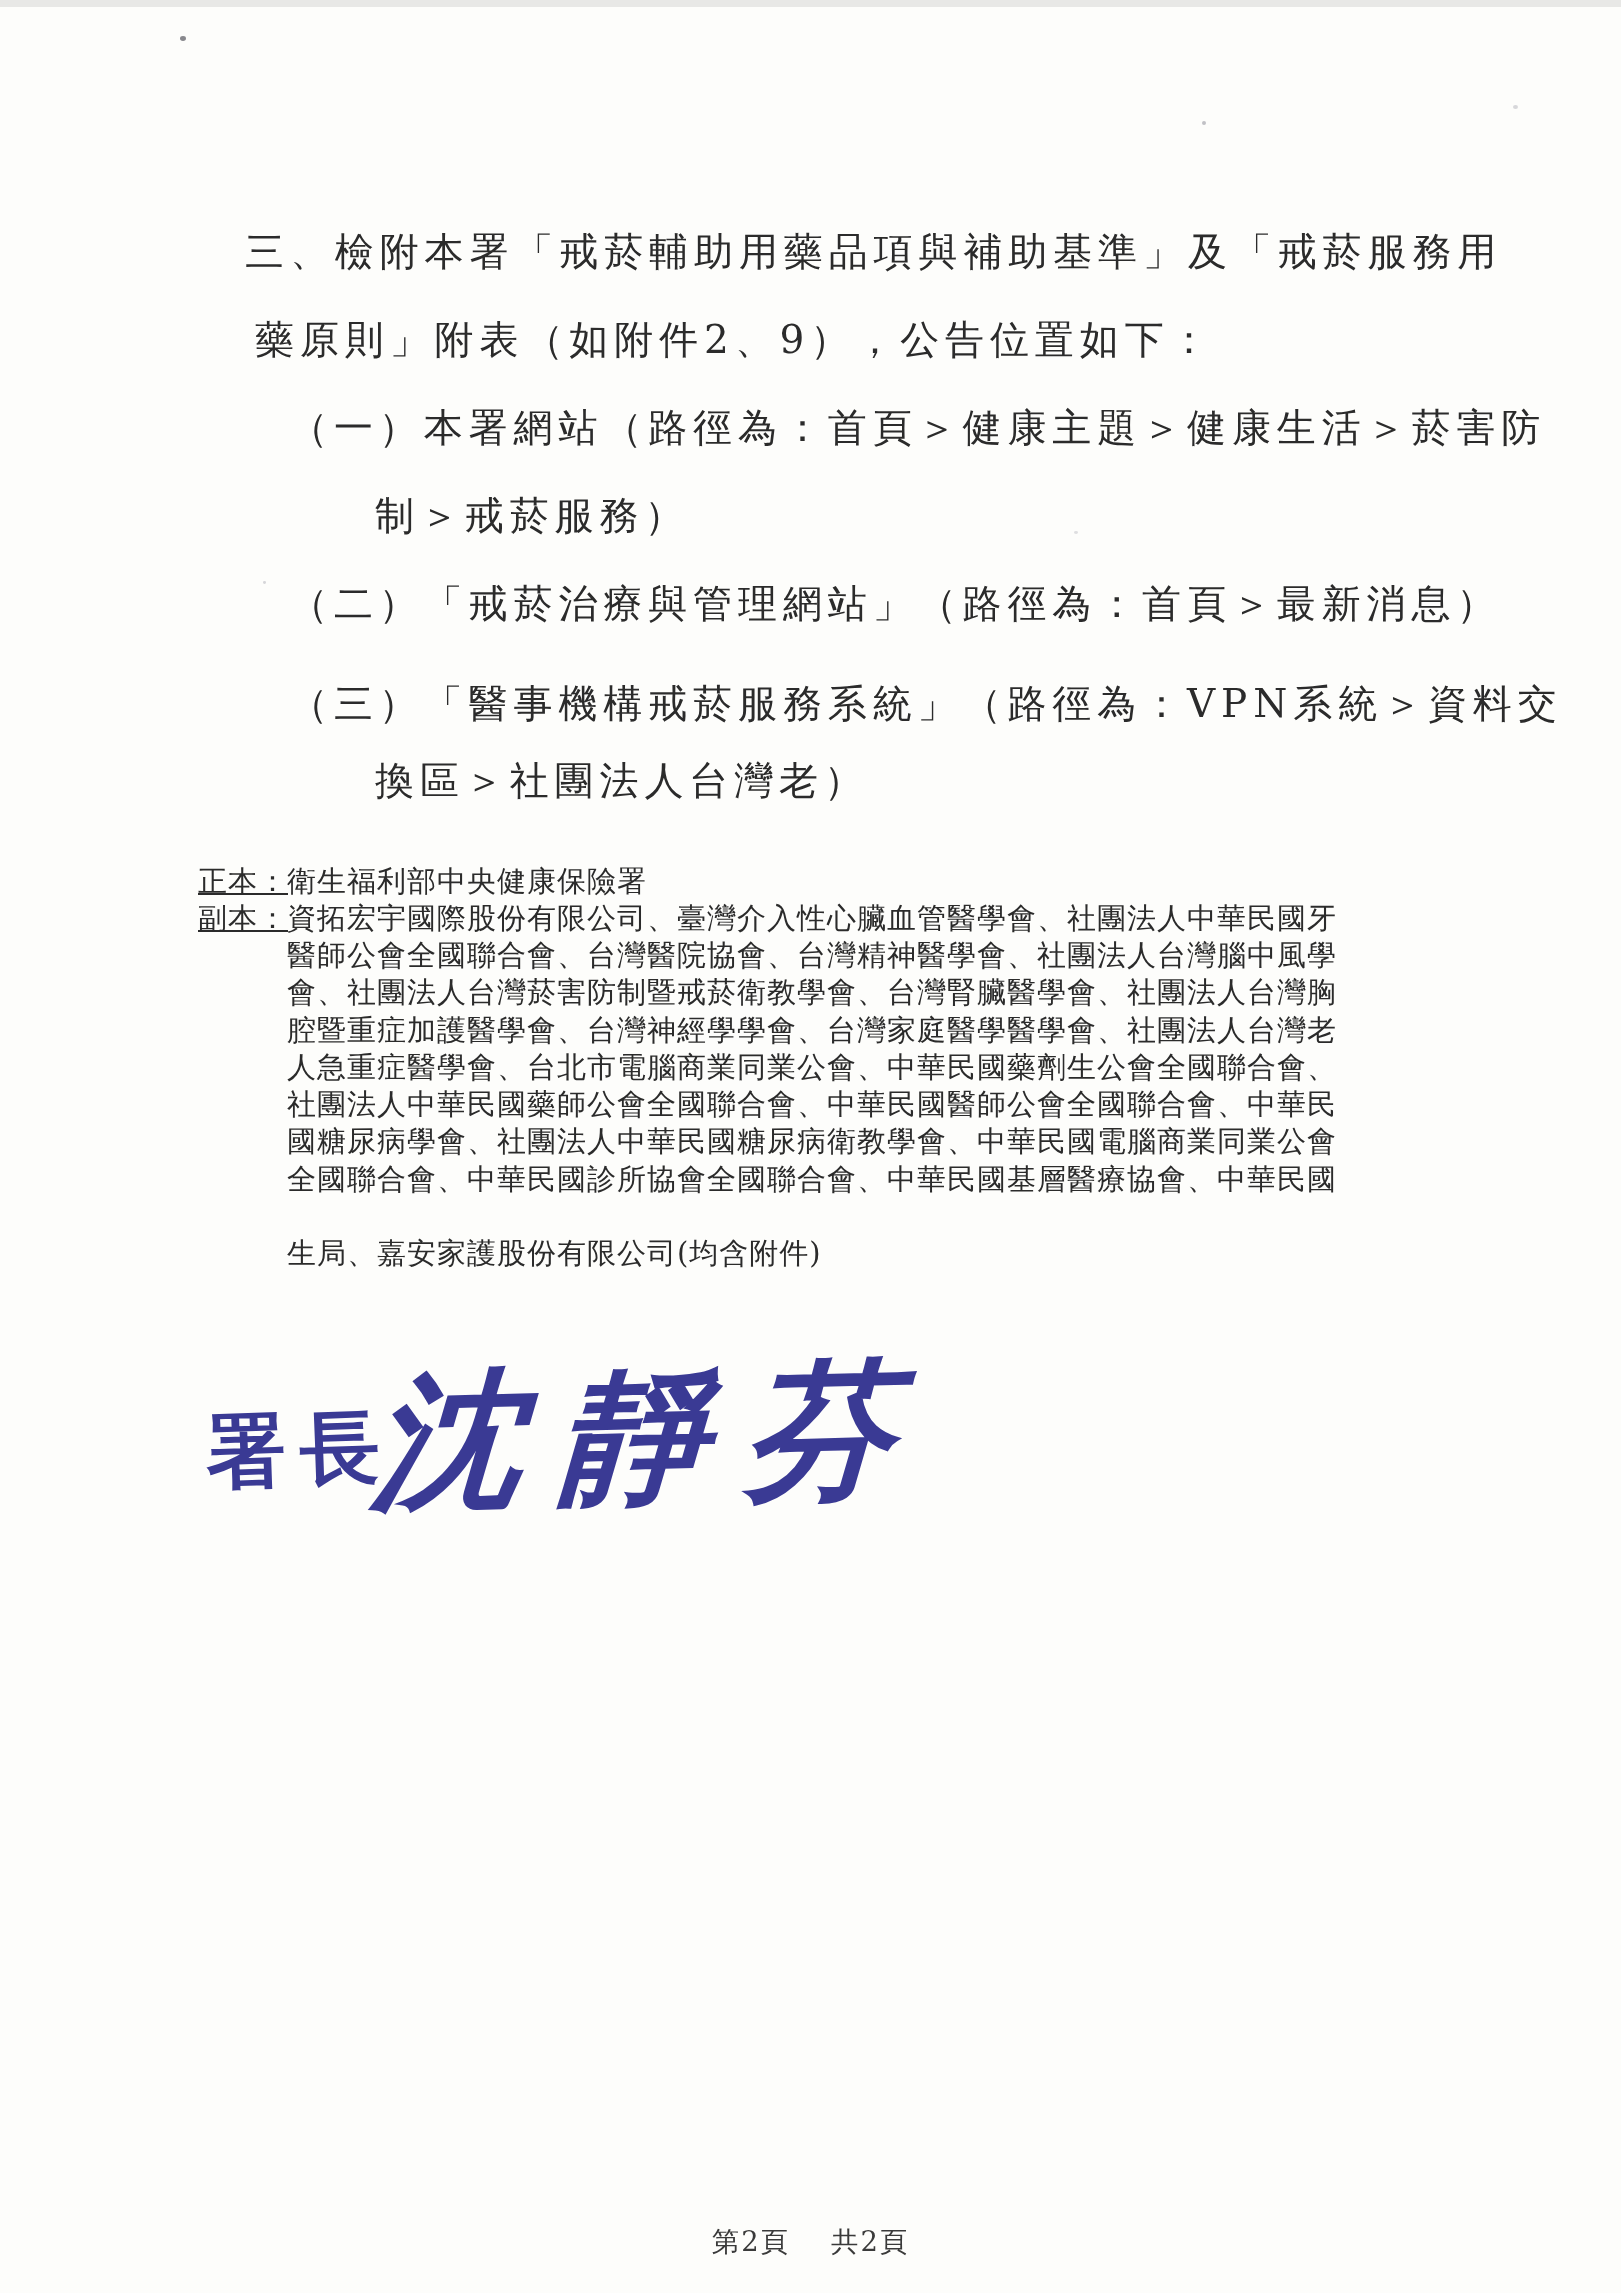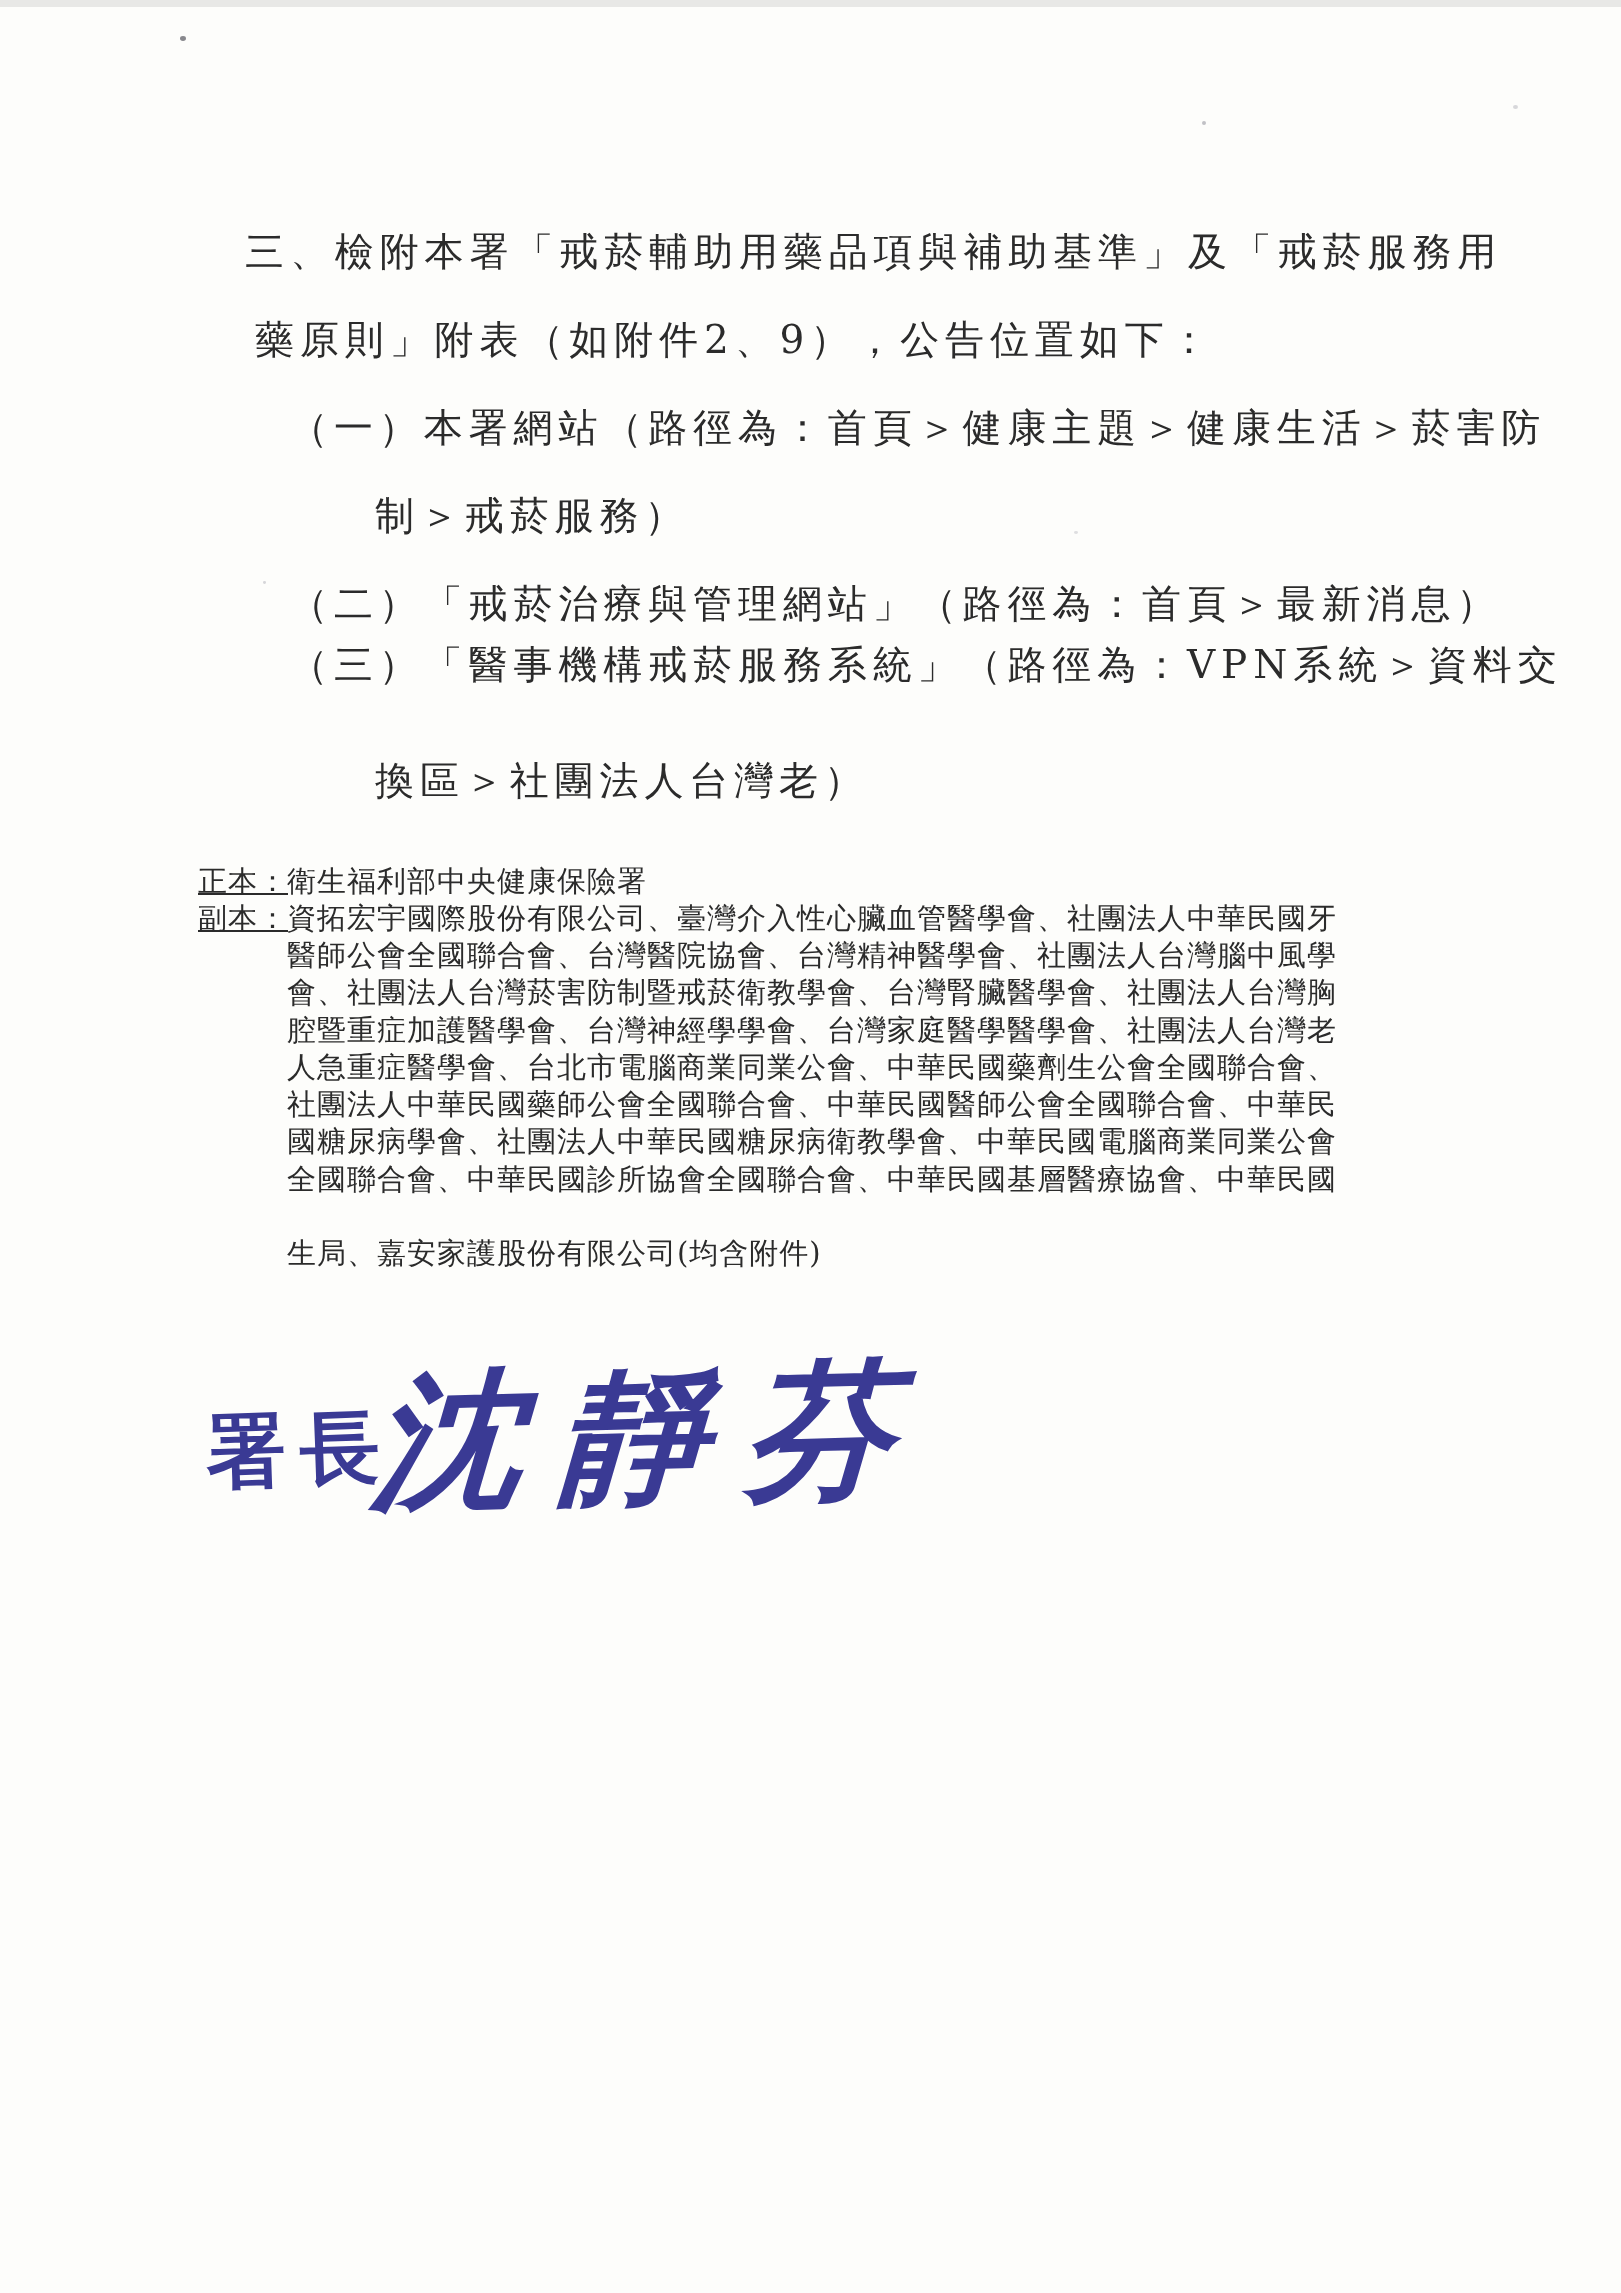--- a/index.html
+++ b/index.html
@@ -100,35 +100,38 @@
   <div class="speck s2"></div>
   <div class="speck s3"></div>
   <div class="speck s4"></div>
   <div class="speck s5"></div>
 
   <div class="main-line" style="left:245px; top:218px;">三、檢附本署「戒菸輔助用藥品項與補助基準」及「戒菸服務用</div>
   <div class="main-line" style="left:255px; top:306px;">藥原則」附表（如附件2、9），公告位置如下：</div>
   <div class="main-line" style="left:289px; top:394px;">（一）本署網站（路徑為：首頁＞健康主題＞健康生活＞菸害防</div>
   <div class="main-line" style="left:375px; top:482px;">制＞戒菸服務）</div>
   <div class="main-line" style="left:289px; top:570px;">（二）「戒菸治療與管理網站」（路徑為：首頁＞最新消息）</div>
-  <div class="main-line" style="left:289px; top:631px;">（三）「醫事機構戒菸服務系統」（路徑為：VPN系統＞資料交</div>
+  <div class="main-line" style="left:289px; top:670px;">（三）「醫事機構戒菸服務系統」（路徑為：VPN系統＞資料交</div>
   <div class="main-line" style="left:375px; top:747px;">換區＞社團法人台灣老）</div>
 
   <div class="copy-label" style="left:198px; top:855px;">正本：</div>
   <div class="copy-line" style="left:287px; top:855px;">衛生福利部中央健康保險署</div>
 
   <div class="copy-label" style="left:198px; top:892px;">副本：</div>
   <div class="copy-line" style="left:287px; top:892px;">資拓宏宇國際股份有限公司、臺灣介入性心臟血管醫學會、社團法人中華民國牙</div>
   <div class="copy-line" style="left:287px; top:929px;">醫師公會全國聯合會、台灣醫院協會、台灣精神醫學會、社團法人台灣腦中風學</div>
   <div class="copy-line" style="left:287px; top:966px;">會、社團法人台灣菸害防制暨戒菸衛教學會、台灣腎臟醫學會、社團法人台灣胸</div>
   <div class="copy-line" style="left:287px; top:1004px;">腔暨重症加護醫學會、台灣神經學學會、台灣家庭醫學醫學會、社團法人台灣老</div>
   <div class="copy-line" style="left:287px; top:1041px;">人急重症醫學會、台北市電腦商業同業公會、中華民國藥劑生公會全國聯合會、</div>
   <div class="copy-line" style="left:287px; top:1078px;">社團法人中華民國藥師公會全國聯合會、中華民國醫師公會全國聯合會、中華民</div>
   <div class="copy-line" style="left:287px; top:1115px;">國糖尿病學會、社團法人中華民國糖尿病衛教學會、中華民國電腦商業同業公會</div>
   <div class="copy-line" style="left:287px; top:1153px;">全國聯合會、中華民國診所協會全國聯合會、中華民國基層醫療協會、中華民國</div>
   <div class="copy-line" style="left:287px; top:1227px;">生局、嘉安家護股份有限公司(均含附件)</div>
 
   <div class="sig-title" style="color:#3a3a94;">署長</div>
   <div class="sig-name" style="color:#3a3a94;">沈靜芬</div>
 
+  <div class="footer">
+    <span>第2頁</span><span class="gap"></span><span>共2頁</span>
+  </div>
 
 </div>
 
 
 </body></html>

